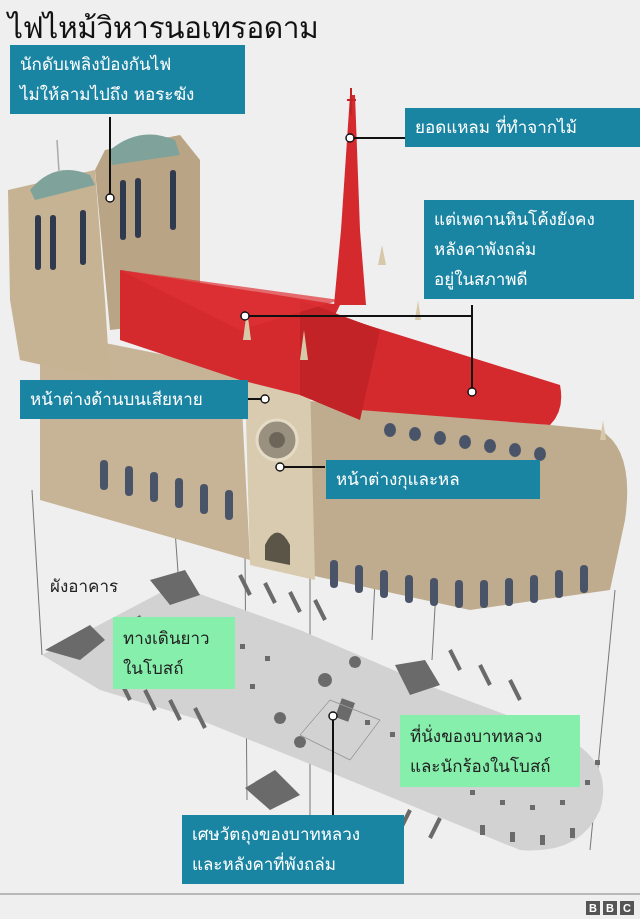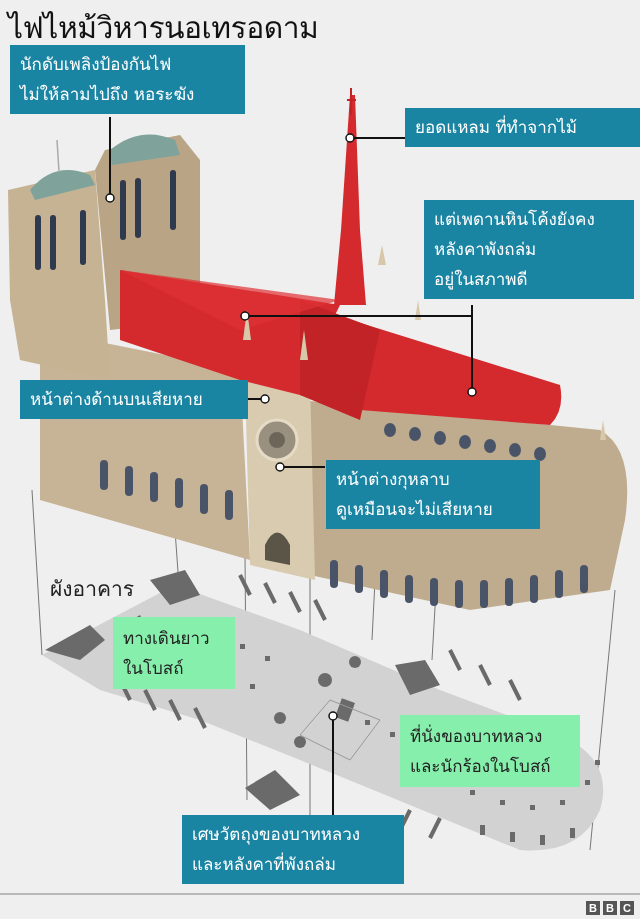--- a/index.html
+++ b/index.html
@@ -5,21 +5,21 @@
   html, body { margin:0; padding:0; }
   body { width:640px; height:919px; background:#efefef; position:relative; overflow:hidden;
          font-family:"DejaVu Sans","Liberation Sans",sans-serif; }
   .title { position:absolute; left:8px; top:4px; font-size:30px; color:#111; white-space:nowrap; letter-spacing:-0.5px; }
   .art { position:absolute; left:0; top:0; width:640px; height:919px; }
   .callout { position:absolute; background:#1a84a3; color:#ffffff; font-size:17px; line-height:30px;
              padding:4px 10px 5px 10px; box-sizing:border-box; white-space:nowrap; }
   .callout .l { display:block; }
   .wlabel { position:absolute; background:#86efac; color:#222; font-size:17px; line-height:30px;
             padding:6px 10px; box-sizing:border-box; white-space:nowrap; }
-  .plain { position:absolute; color:#222; font-size:21px; white-space:nowrap; }
+  .plain { position:absolute; color:#222; font-size:17px; white-space:nowrap; }
   .footer-line { position:absolute; left:0; right:0; top:893px; height:2px; background:#b8b8b8; }
   .bbc { position:absolute; right:6px; top:901px; display:flex; gap:3px; }
   .bbc span { display:inline-block; width:14px; height:14px; background:#555; color:#fff; font-size:11px;
               line-height:14px; text-align:center; font-weight:bold; font-family:"Liberation Sans",sans-serif; }
 </style>
 </head>
 <body>
 
 <div class="title">ไฟไหม้วิหารนอเทรอดาม</div>
 
@@ -191,22 +191,21 @@
   <span class="l">แต่เพดานหินโค้งยังคง</span>
   <span class="l">หลังคาพังถล่ม</span>
   <span class="l">อยู่ในสภาพดี</span>
 </div>
 
 <div class="callout" style="left:5px; top:380px; width:228px;margin-left:15px;">
   <span class="l">หน้าต่างด้านบนเสียหาย</span>
 </div>
 
 <div class="callout" style="left:326px; top:460px; width:214px;">
-  <span class="l">หน้าต่างกุหลาบ</span>
-  <span class="l">ดูเหมือนจะไม่เสียหาย</span>
+  <span class="l">หน้าต่างกุและหล</span>
 </div>
 
 <div class="callout" style="left:182px; top:815px; width:222px;">
   <span class="l">เศษวัตถุงของบาทหลวง</span>
   <span class="l">และหลังคาที่พังถล่ม</span>
 </div>
 
 <div class="plain" style="left:50px; top:572px;">ผังอาคาร</div>
 
 <div class="wlabel" style="left:113px; top:617px; width:122px;">

